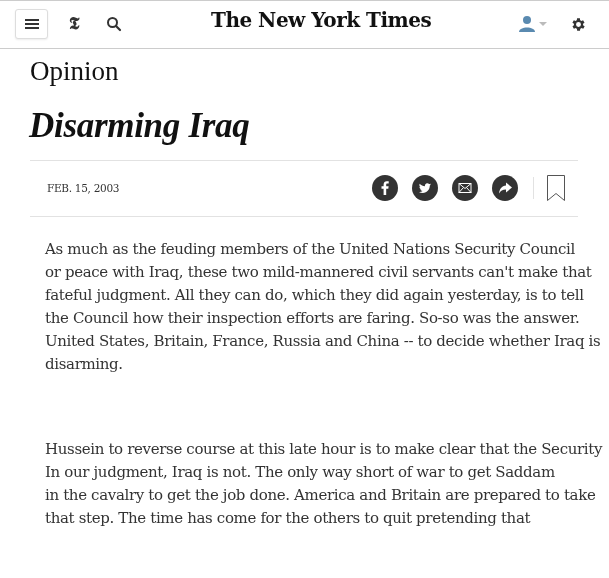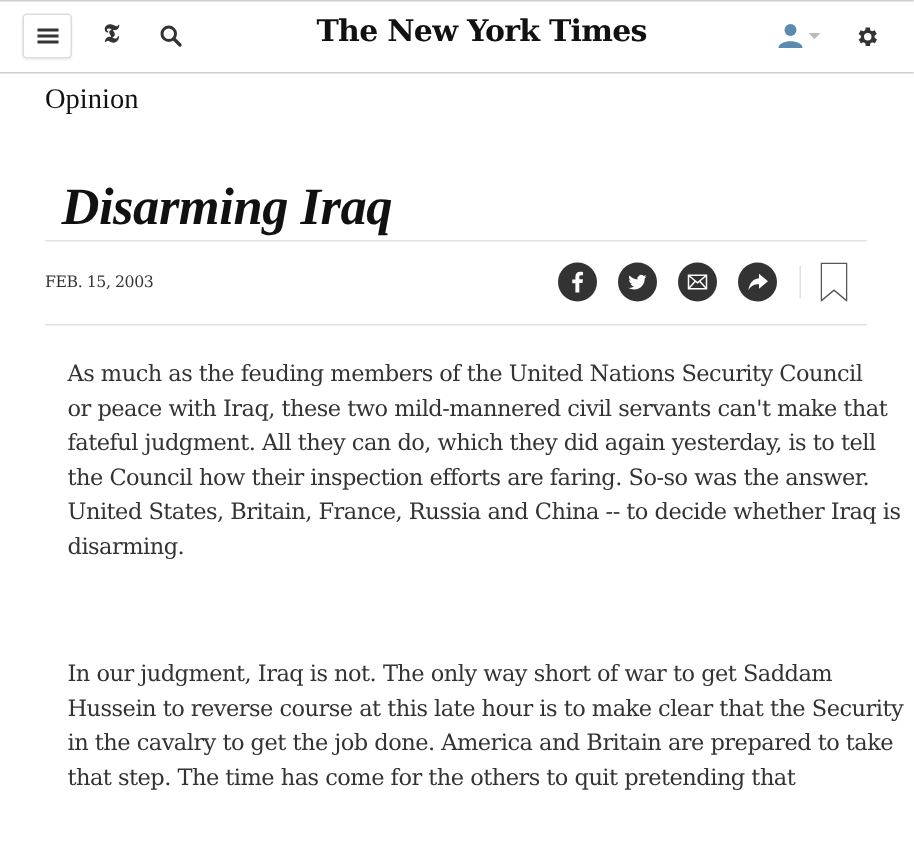--- a/index.html
+++ b/index.html
@@ -7,25 +7,25 @@
   .topline { position:absolute; left:0; top:0; width:609px; height:1px; background:#ccc; }
   .header { position:absolute; left:0; top:1px; width:609px; height:47px; border-bottom:1px solid #ccc; }
   .menu-btn { position:absolute; left:15px; top:8px; width:33px; height:30px; border:1px solid #ddd; border-radius:3px; background:#fff; box-shadow:0 1px 2px rgba(0,0,0,0.08); box-sizing:border-box; }
   .menu-btn span { position:absolute; left:9px; width:14px; height:2px; background:#333; }
   .t-logo { position:absolute; left:69px; top:12px; font-family:"DejaVu Serif", serif; font-weight:bold; font-size:17px; color:#333; }
   .search-icon { position:absolute; left:106px; top:15px; width:16px; height:16px; }
   .masthead { position:absolute; left:211px; top:7px; font-family:"DejaVu Serif", serif; font-weight:bold; font-size:20px; color:#111; letter-spacing:-0.5px; white-space:nowrap; }
   .user-icon { position:absolute; left:518px; top:14px; width:18px; height:18px; }
   .caret { position:absolute; left:539px; top:21px; width:0; height:0; border-left:4px solid transparent; border-right:4px solid transparent; border-top:4px solid #bbb; }
   .gear-icon { position:absolute; left:570px; top:15px; width:17px; height:17px; }
-  .section { position:absolute; left:30px; top:56px; font-family:"Liberation Serif", serif; font-size:19px; color:#111; }
+  .section { position:absolute; left:30px; top:56px; font-family:"Liberation Serif", serif; font-size:27px; color:#111; }
   .headline { position:absolute; left:29px; top:106px; font-family:"Liberation Serif", serif; font-style:italic; font-weight:bold; font-size:35px; color:#111; letter-spacing:-0.3px; }
   .rule1 { position:absolute; left:30px; top:160px; width:548px; height:1px; background:#e2e2e2; }
   .rule2 { position:absolute; left:30px; top:216px; width:548px; height:1px; background:#e2e2e2; }
-  .dateline { position:absolute; left:30px; top:182px; font-family:"DejaVu Serif", serif; font-size:10.5px; color:#333; letter-spacing:-0.3px; }
+  .dateline { position:absolute; left:47px; top:182px; font-family:"DejaVu Serif", serif; font-size:10.5px; color:#333; letter-spacing:-0.3px; }
   .share { position:absolute; top:175px; width:26px; height:26px; border-radius:50%; background:#333; }
   .share svg { position:absolute; left:0; top:0; }
   .divider { position:absolute; left:533px; top:177px; width:1px; height:22px; background:#e2e2e2; }
   .bookmark { position:absolute; left:547px; top:175px; width:18px; height:26px; }
   .body { position:absolute; left:45px; font-family:"DejaVu Serif", serif; font-size:15px; line-height:23px; color:#333; letter-spacing:-0.35px; }
   .body .ln { display:block; white-space:nowrap; }
   .p1 { top:238px; }
   .p2 { top:438px; }
 </style>
 </head>
@@ -48,21 +48,21 @@
     <circle cx="9" cy="5" r="4" fill="#5a8ab0"></circle>
     <path d="M1 17 C1 11 17 11 17 17 Z" fill="#5a8ab0"></path>
   </svg>
   <div class="caret"></div>
   <svg class="gear-icon" viewBox="0 0 24 24">
     <path fill="#333" d="M19.4 13a7.5 7.5 0 0 0 0-2l2.1-1.6-2-3.5-2.5 1a7.6 7.6 0 0 0-1.7-1L15 3.2h-4l-.4 2.7a7.6 7.6 0 0 0-1.7 1l-2.5-1-2 3.5L6.6 11a7.5 7.5 0 0 0 0 2l-2.1 1.6 2 3.5 2.5-1a7.6 7.6 0 0 0 1.7 1l.4 2.7h4l.4-2.7a7.6 7.6 0 0 0 1.7-1l2.5 1 2-3.5zM13 15.5a3.5 3.5 0 1 1 0-7 3.5 3.5 0 0 1 0 7z" transform="translate(-1 0)"></path>
   </svg>
 </div>
 
 <div class="section">Opinion</div>
-<h1 class="headline" style="margin:12px">Disarming Iraq</h1>
+<h1 class="headline" style="margin:0">Disarming Iraq</h1>
 <div class="rule1"></div>
 
 <div class="dateline">FEB. 15, 2003</div>
 
 <div class="share" style="left:372px">
   <svg width="26" height="26" viewBox="0 0 26 26">
     <path d="M14.2 20v-6.3h2.1l.3-2.5h-2.4V9.7c0-.7.2-1.2 1.2-1.2h1.3V6.3c-.2 0-1-.1-1.9-.1-1.9 0-3.2 1.2-3.2 3.3v1.8H9.5v2.5h2.1V20z" fill="#fff"></path>
   </svg>
 </div>
 <div class="share" style="left:412px">
@@ -91,17 +91,17 @@
 <div class="body p1">
   <span class="ln">As much as the feuding members of the United Nations Security Council</span>
   <span class="ln">or peace with Iraq, these two mild-mannered civil servants can't make that</span>
   <span class="ln">fateful judgment. All they can do, which they did again yesterday, is to tell</span>
   <span class="ln">the Council how their inspection efforts are faring. So-so was the answer.</span>
   <span class="ln">United States, Britain, France, Russia and China -- to decide whether Iraq is</span>
   <span class="ln">disarming.</span>
 </div>
 
 <div class="body p2">
+  <span class="ln">Hussein to reverse course at this late hour is to make clear that the Security</span>
   <span class="ln">In our judgment, Iraq is not. The only way short of war to get Saddam</span>
-  <span class="ln">Hussein to reverse course at this late hour is to make clear that the Security</span>
   <span class="ln">in the cavalry to get the job done. America and Britain are prepared to take</span>
   <span class="ln">that step. The time has come for the others to quit pretending that</span>
 </div>
 
 </body></html>

